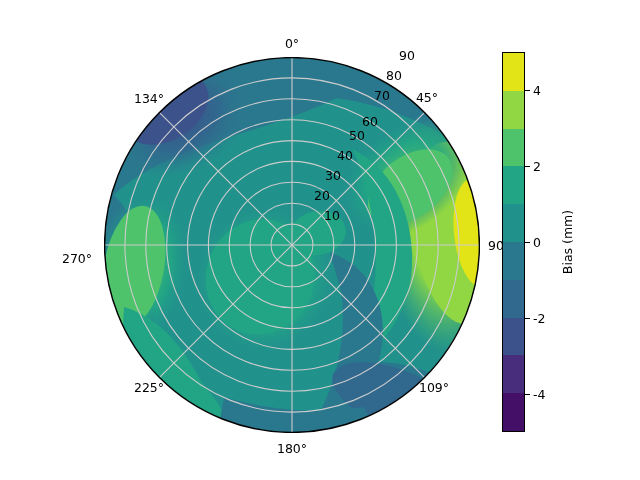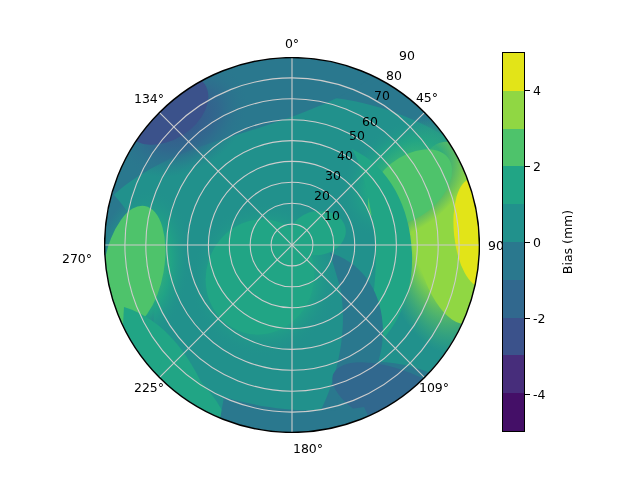--- a/index.html
+++ b/index.html
@@ -220,21 +220,21 @@
         <line x1="320.2" y1="55.8" x2="55.8" y2="320.2"></line>
       </g>
 
       <circle cx="188" cy="188" r="187.4" fill="none" stroke="#000000" stroke-width="1.4"></circle>
     </svg>
 
     <div class="theta-label" style="left:188px; top:-14px;">0°</div>
     <div class="theta-label" style="left:323px; top:40px;">45°</div>
     <div class="theta-label" style="left:392px; top:188px;">90</div>
     <div class="theta-label" style="left:330px; top:330px;">109°</div>
-    <div class="theta-label" style="left:188px; top:391px;margin-left:16px;">180°</div>
+    <div class="theta-label" style="left:188px; top:391px;">180°</div>
     <div class="theta-label" style="left:45px;  top:330px;">225°</div>
     <div class="theta-label" style="left:-27px; top:188px;margin-top:13px;">270°</div>
     <div class="theta-label" style="left:45px;  top:41px;">134°</div>
 
     <div class="r-label" style="left:204px; top:158px;margin-left:24px;">10</div>
     <div class="r-label" style="left:218px; top:138px;">20</div>
     <div class="r-label" style="left:229px; top:118px;">30</div>
     <div class="r-label" style="left:241px; top:98px;">40</div>
     <div class="r-label" style="left:253px; top:78px;">50</div>
     <div class="r-label" style="left:266px; top:64px;">60</div>

